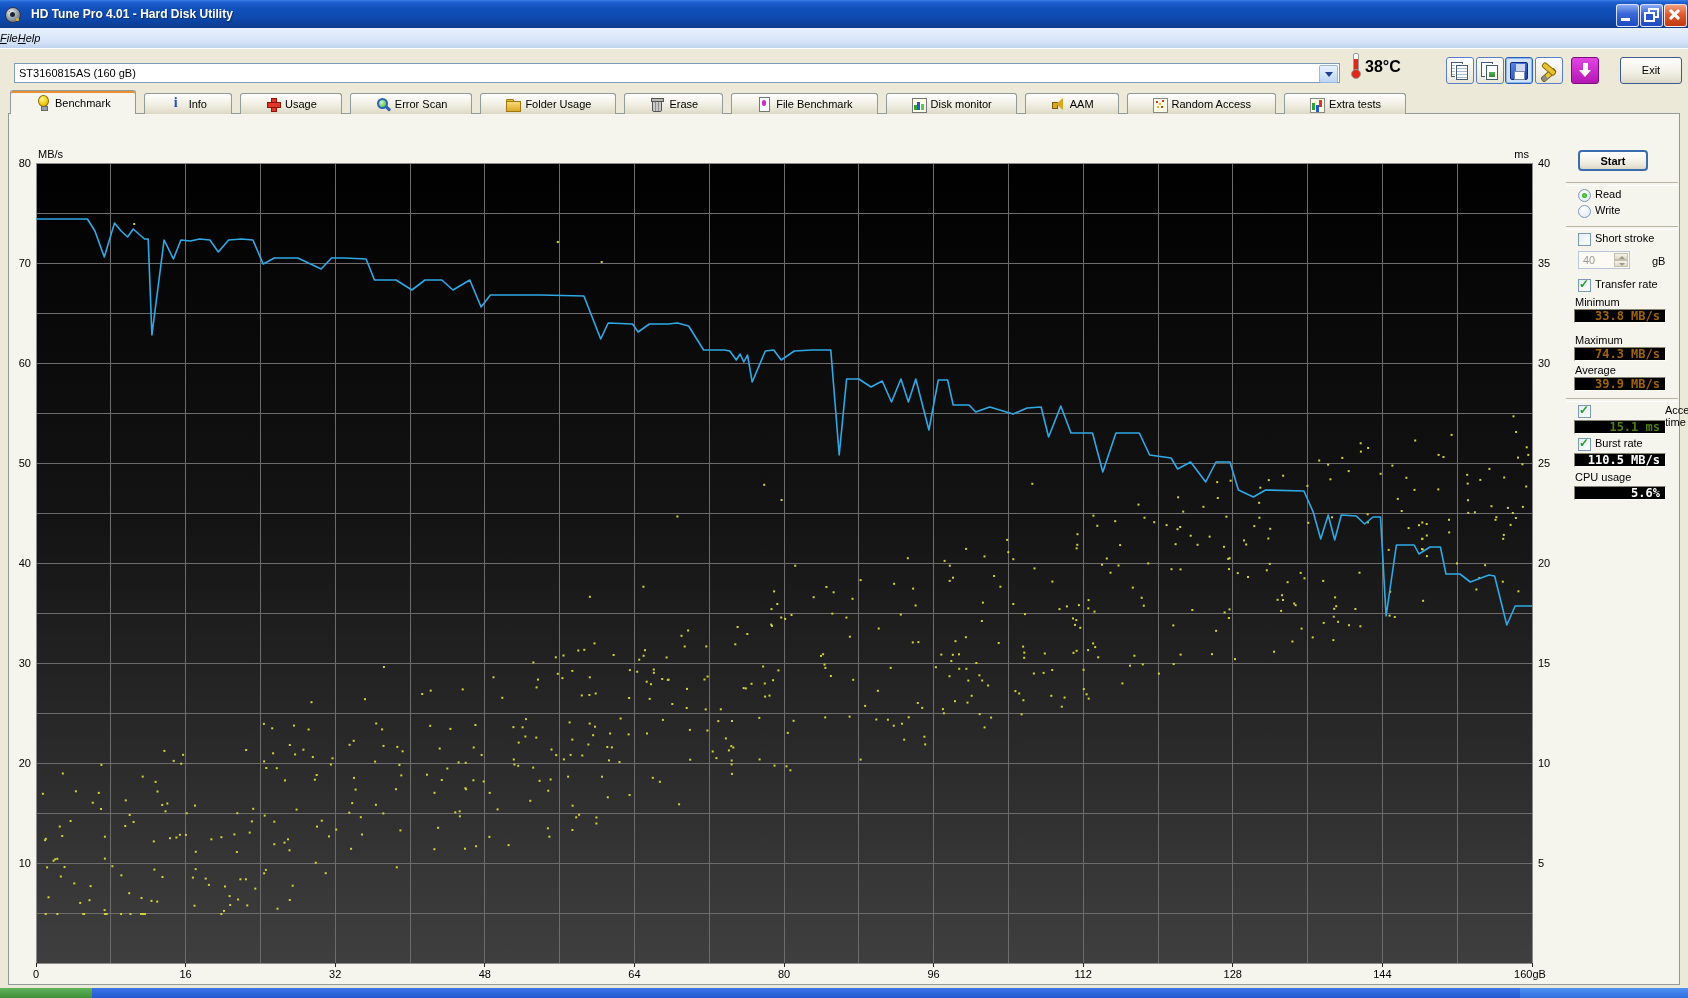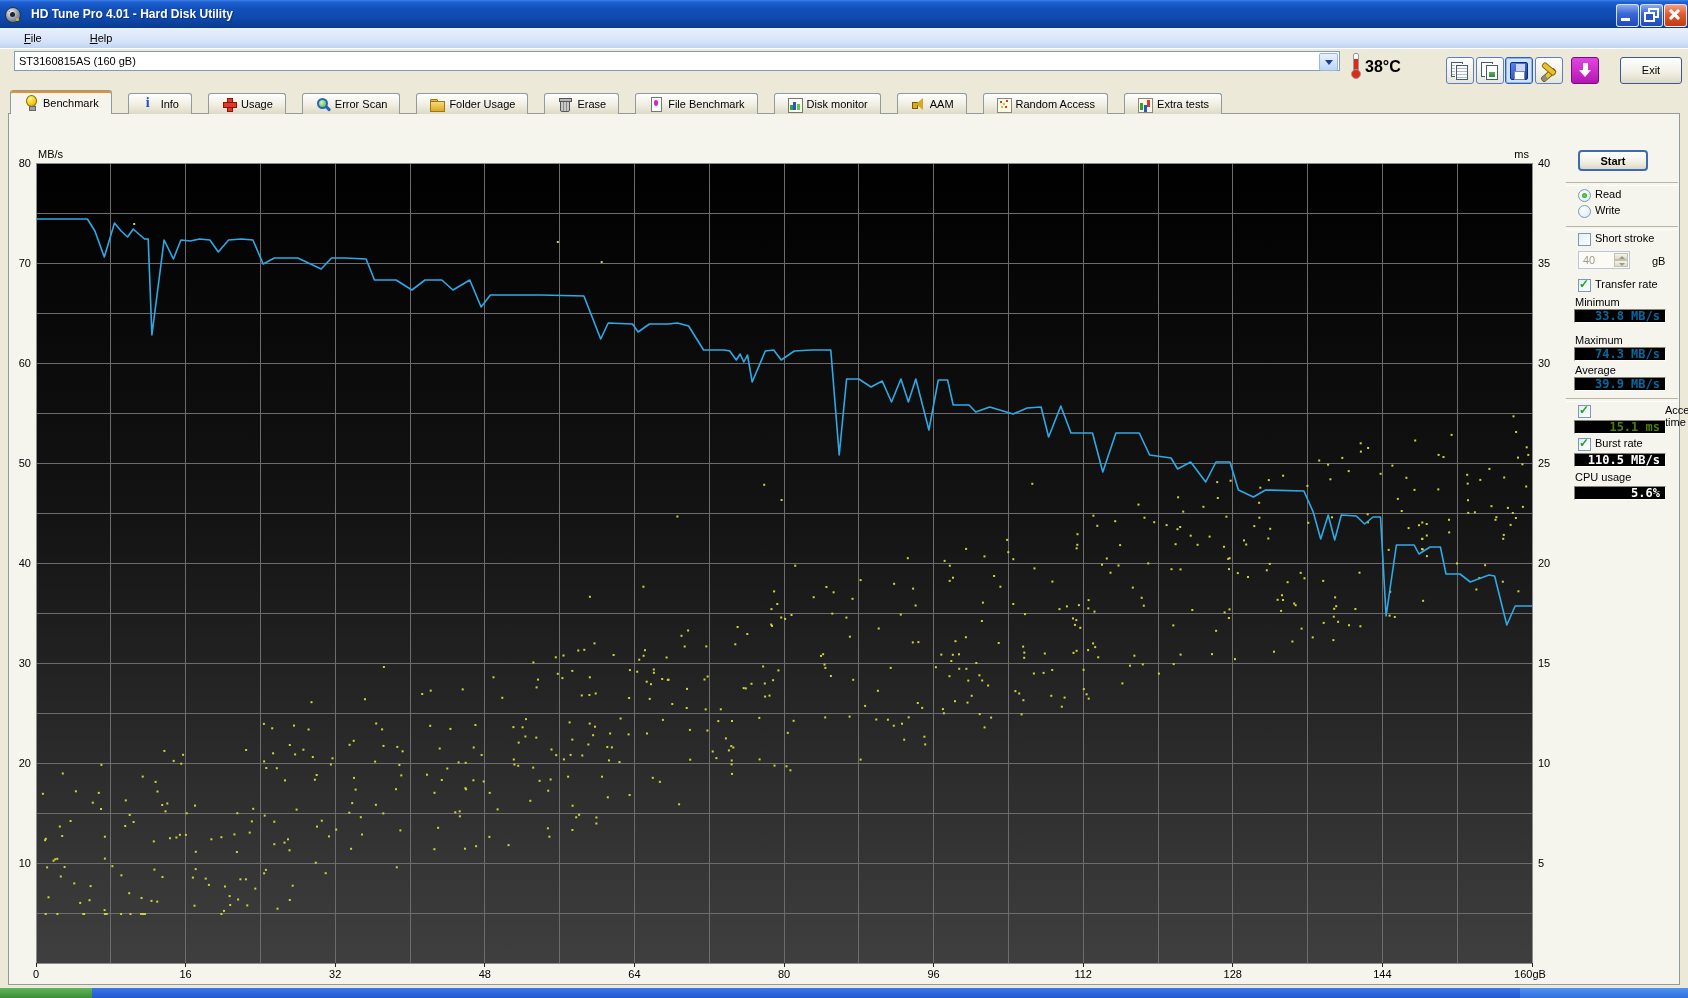--- a/index.html
+++ b/index.html
@@ -19,25 +19,25 @@
   .wbtn.blue{background:linear-gradient(180deg,#8cabf2 0%,#3b69d8 40%,#1e49c0 100%);}
   #btn-min{left:1616px;}  #btn-restore{left:1640px;}
   #btn-close{left:1664px;background:linear-gradient(180deg,#f0a080 0%,#e05a30 45%,#c03a10 100%);}
   #btn-min::after{content:"";position:absolute;left:4px;top:13px;width:9px;height:3px;background:#fff;}
   #btn-restore::before{content:"";position:absolute;left:7px;top:3px;width:7px;height:6px;border:2px solid #fff;}
   #btn-restore::after{content:"";position:absolute;left:3px;top:7px;width:7px;height:6px;border:2px solid #fff;background:#2a55c8;}
   #btn-close::before,#btn-close::after{content:"";position:absolute;left:3px;top:8px;width:13px;height:3px;background:#fff;border-radius:1px;}
   #btn-close::before{transform:rotate(45deg);} #btn-close::after{transform:rotate(-45deg);}
   #menubar{position:absolute;left:0;top:28px;width:1688px;height:20px;
     background:linear-gradient(180deg,#e9f1fd 0%,#d4e2f7 70%,#bfd4f0 100%);display:flex;align-items:center;}
-  .menu-item{display:inline-block;padding:2px 24px;color:#000;}
+  .menu-item{display:inline-block;padding:2px 0;color:#000;font-style:italic;}
   .menu-item::first-letter{text-decoration:underline;}
   
   #toolbar{position:absolute;left:0;top:48px;width:1688px;height:42px;background:#ece9d8;border-top:1px solid #fff;}
-  #combo{position:absolute;left:14px;top:2px;width:1326px;height:20px;background:#fff;border:1px solid #7f9db9;
+  #combo{position:absolute;left:14px;top:14px;width:1326px;height:20px;background:#fff;border:1px solid #7f9db9;
     display:flex;align-items:center;box-sizing:border-box;}
   #combo-text{margin-left:4px;}
   #combo-btn{position:absolute;right:1px;top:1px;width:17px;height:16px;border:1px solid #9ab8dd;border-radius:2px;
     background:linear-gradient(180deg,#e9f2fe,#bcd5f5);}
   #combo-btn::after{content:"";position:absolute;left:5px;top:6px;width:0;height:0;
     border-left:4px solid transparent;border-right:4px solid transparent;border-top:5px solid #1c3f94;}
   .thermo{position:absolute;left:1350px;top:4px;width:10px;height:25px;}
   .thermo::before{content:"";position:absolute;left:3px;top:0;width:4px;height:18px;border:1px solid #9a9a9a;
     border-radius:2px 2px 0 0;background:linear-gradient(180deg,#fff 0 5px,#e02818 5px);}
   .thermo::after{content:"";position:absolute;left:1px;top:16px;width:8px;height:8px;border:1px solid #9a9a9a;
@@ -60,21 +60,21 @@
   .ic-tools::after{content:"";position:absolute;left:2px;top:5px;width:14px;height:4px;background:#e8c232;border:1px solid #8a6a08;border-radius:2px;transform:rotate(40deg);}
   .tbtn.magenta{background:linear-gradient(180deg,#e246e2,#b416b4);border-color:#7c0a7c;}
   .ic-down::before{content:"";position:absolute;left:8px;top:2px;width:5px;height:7px;background:#fff;}
   .ic-down::after{content:"";position:absolute;left:4px;top:9px;width:0;height:0;
     border-left:6.5px solid transparent;border-right:6.5px solid transparent;border-top:7px solid #fff;}
   .pushbtn{border:1px solid #3c5a8c;border-radius:3px;background:linear-gradient(180deg,#fefefe,#f1efe4 60%,#dcd8c8);
     font-family:"Liberation Sans",sans-serif;font-size:11px;text-align:center;box-sizing:border-box;}
   #exit-button{position:absolute;left:1620px;top:8px;width:62px;height:27px;line-height:25px;}
   
   #tabstrip{position:absolute;left:10px;top:90px;height:24px;display:flex;align-items:flex-end;z-index:5;}
-  .tab{height:20px;display:flex;align-items:center;padding:0 12px;margin-right:16px;border:1px solid #919b9c;border-bottom:0;
+  .tab{height:20px;display:flex;align-items:center;padding:0 24px;margin-right:8px;border:1px solid #919b9c;border-bottom:0;
     border-radius:3px 3px 0 0;background:linear-gradient(180deg,#fefefe,#f0eee2 55%,#ddd9c6);white-space:nowrap;justify-content:space-between;}
   .tab.active{height:23px;background:#f5f4ed;box-shadow:inset 0 3px 0 -1px #e6902e;z-index:6;}
   .ti{width:16px;height:15px;position:relative;display:inline-block;margin-right:4px;flex:none;}
   .ti::before,.ti::after{content:"";position:absolute;}
   .ti-benchmark::before{left:3px;top:0;width:9px;height:10px;border-radius:50%;
     background:radial-gradient(circle at 35% 30%,#fff48a,#f2c911 60%,#c99a06);border:1px solid #8a6d00;}
   .ti-benchmark::after{left:6px;top:11px;width:5px;height:3px;background:#9aa0a8;border:1px solid #666;}
   .ti-info::before{content:"i";left:5px;top:-2px;font:bold 14px "Liberation Serif",serif;color:#1f52c4;}
   .ti-health::before{left:6px;top:1px;width:4px;height:12px;background:#e03828;border:1px solid #8c1408;}
   .ti-health::after{left:2px;top:5px;width:12px;height:4px;background:#e03828;border:1px solid #8c1408;}
@@ -119,21 +119,21 @@
   .spin{position:absolute;left:1578px;top:251px;width:52px;height:18px;border:1px solid #b9c7da;background:#fbfaf5;z-index:4;box-sizing:border-box;}
   .spin .val{position:absolute;left:4px;top:2px;color:#9b9b8f;}
   .spin .btns{position:absolute;right:1px;top:1px;width:14px;height:14px;}
   .spin .btns span{position:absolute;left:0;width:14px;height:7px;background:linear-gradient(#f5f3ea,#ddd9c8);border:1px solid #c5c1b0;box-sizing:border-box;}
   .spin .btns .up{top:0;} .spin .btns .dn{top:7px;}
   .spin .btns .up::after{content:"";position:absolute;left:4px;top:2px;border-left:3px solid transparent;border-right:3px solid transparent;border-bottom:3px solid #9a9a8a;}
   .spin .btns .dn::after{content:"";position:absolute;left:4px;top:2px;border-left:3px solid transparent;border-right:3px solid transparent;border-top:3px solid #9a9a8a;}
   .valuebox{position:absolute;left:1574px;width:92px;height:14px;background:#000;z-index:4;
     border:1px solid;border-color:#858270 #fdfdf8 #fdfdf8 #858270;
     font:bold 12px "DejaVu Sans Mono",monospace;text-align:right;padding:0 5px 0 0;box-sizing:border-box;line-height:13px;}
-  .v-cyan{color:#0369a1;} .v-yellow{color:#4d7c0f;} .v-white{color:#fff;}
+  .v-cyan{color:#a16207;} .v-yellow{color:#4d7c0f;} .v-white{color:#fff;}
   
   #taskbar{position:absolute;left:0;top:988px;width:1688px;height:10px;background:linear-gradient(180deg,#3a77e8,#2258d0);}
   #task-start{position:absolute;left:0;top:0;width:92px;height:10px;background:linear-gradient(180deg,#63b35c,#3a8f37);}
   #task-seg{position:absolute;left:1520px;top:0;width:168px;height:10px;background:linear-gradient(180deg,#4e92f2,#2f6fe0);}
 </style>
 </head>
 <body>
 
 <div id="window">
 

